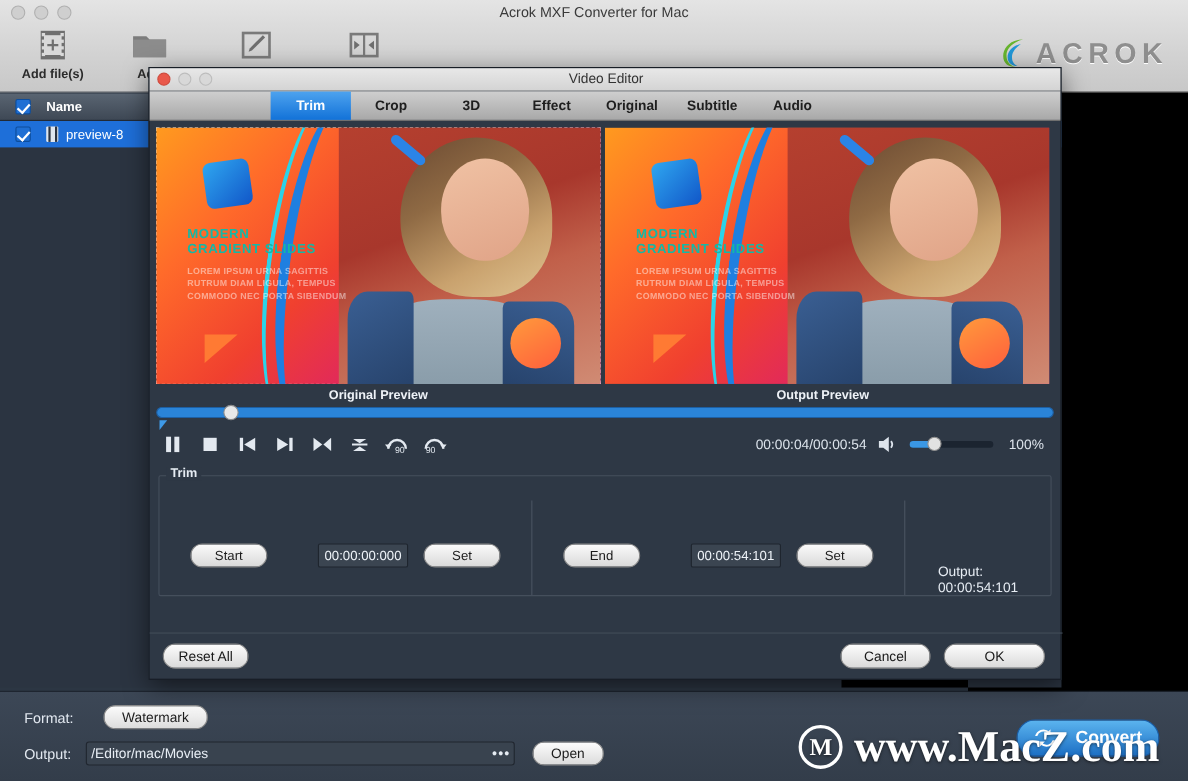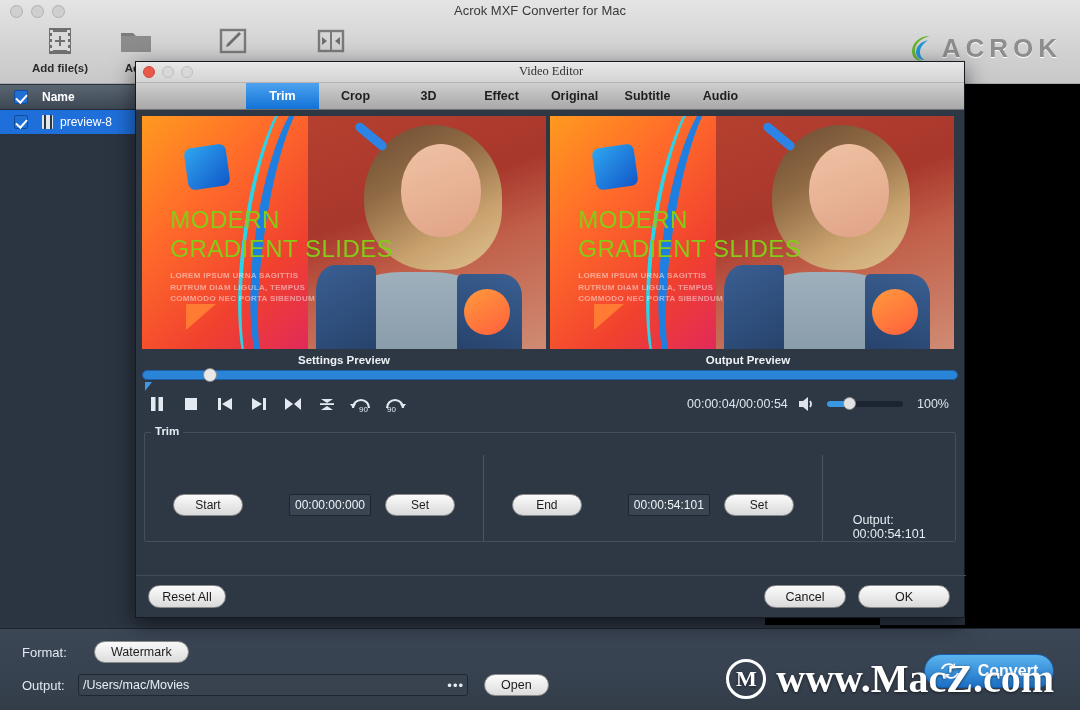--- a/index.html
+++ b/index.html
@@ -138,21 +138,21 @@
   }
 
   
   .dialog {
     position: absolute; left: 135px; top: 61px; width: 830px; height: 557px;
     background: #2e3845; border: 1px solid #141a22;
     box-shadow: 0 6px 22px rgba(0,0,0,.55);
   }
   .dlg-titlebar {
     height: 21px; background: linear-gradient(to bottom,#e8e8e8,#d4d4d4);
-    border-bottom: 1px solid #b4b4b4; position: relative; font-family: Liberation Serif, serif;
+    border-bottom: 1px solid #b4b4b4; position: relative;
   }
   .dlg-traffic { position: absolute; top: 4px; left: 7px; display: flex; gap: 7px; }
   .tl-red { width: 12px; height: 12px; border-radius: 50%; background: #e9584a; border: 1px solid #cf4b3e; }
   .tl-gray { width: 12px; height: 12px; border-radius: 50%; background: #d8d8d8; border: 1px solid #bdbdbd; }
   .dlg-title {
     position: absolute; left: 0; top: 2px; width: 830px; text-align: center;
     font-size: 12.5px; color: #323232;
   }
   .tabbar {
     height: 27px; background: linear-gradient(to bottom,#cfcfcf,#a8a8a8);
@@ -225,21 +225,21 @@
     position: absolute; left: 11%; bottom: 8%;
     width: 0; height: 0; border-top: 26px solid #ff7a33;
     border-right: 30px solid transparent;
   }
   .circ-o {
     position: absolute; right: 9%; bottom: 6%; width: 46px; height: 46px;
     border-radius: 50%; background: linear-gradient(150deg,#ff9a3c,#ff5f3c);
   }
   .slide-txt { position: absolute; left: 7%; top: 38%; }
   .slide-h1 {
-    color: #84cc16; font-size: 24px; font-weight: normal; letter-spacing: .5px; line-height: 1.22;
+    color: #14b8a6; font-size: 12px; font-weight: bold; letter-spacing: .5px; line-height: 1.22;
   }
   .slide-sub {
     color: rgba(255,255,255,.48); font-size: 8px; font-weight: bold;
     line-height: 1.45; margin-top: 7px; letter-spacing: .3px;
   }
   .prev-labels {
     display: flex; padding: 5px 6px 4px 6px; color: #eef2f7; font-size: 11.5px; font-weight: bold;
   }
   .prev-labels div { width: 404px; text-align: center; }
 
@@ -315,21 +315,21 @@
 
     <div class="mw-titlebar">
       <div class="mw-traffic">
         <div class="tl"></div>
         <div class="tl"></div>
         <div class="tl"></div>
       </div>
       <div class="mw-title">Acrok MXF Converter for Mac</div>
 
       <div class="mw-toolbar">
-        <div class="tb-item" style="left:12px">
+        <div class="tb-item" style="left:0">
           <div class="tb-ico">
             <svg width="28" height="30" viewBox="0 0 28 30">
               <rect x="3" y="2" width="22" height="26" fill="#6f6f6f"></rect>
               <rect x="6" y="6" width="16" height="18" fill="#d9d9d9"></rect>
               <g fill="#d9d9d9">
                 <rect x="4" y="4" width="3" height="3"></rect>
                   <rect x="4" y="10" width="3" height="3"></rect>
                 <rect x="4" y="16" width="3" height="3"></rect>
                   <rect x="4" y="22" width="3" height="3"></rect>
                 <rect x="21" y="4" width="3" height="3"></rect>
@@ -412,21 +412,21 @@
 
     <div class="bottom-bar">
       <div class="bb-row" style="top:12px">
         <span class="bb-label">Format:</span>
         <button class="pill" style="margin-left:16px">Watermark</button>
       </div>
 
       <div class="bb-row" style="top:45px">
         <span class="bb-label">Output:</span>
         <div class="combo">
-          <span>/Users/mac/Movies</span>
+          <span>/Editor/mac/Movies</span>
           <span class="dots-btn">•••</span>
         </div>
         <button class="pill" style="margin-left:16px">Open</button>
       </div>
 
       <div class="convert-btn">
         <svg width="20" height="18" viewBox="0 0 20 18">
           <path d="M3 7a6 6 0 019-3l-2 2h5V1l-1.7 1.7A8 8 0 001 7z" fill="#fff"></path>
           <path d="M17 11a6 6 0 01-9 3l2-2H5v5l1.7-1.7A8 8 0 0019 11z" fill="#fff"></path>
         </svg>
@@ -503,21 +503,21 @@
           <div class="slide-h1">MODERN</div>
           <div class="slide-h1">GRADIENT SLIDES</div>
           <div class="slide-sub">LOREM IPSUM URNA SAGITTIS</div>
           <div class="slide-sub" style="margin-top:0">RUTRUM DIAM LIGULA, TEMPUS</div>
           <div class="slide-sub" style="margin-top:0">COMMODO NEC PORTA SIBENDUM</div>
         </div>
       </div>
     </div>
 
     <div class="prev-labels">
-      <div>Settings Preview</div>
+      <div>Original Preview</div>
       <div>Output Preview</div>
     </div>
 
     <div class="timeline">
       <div class="tl-knob" style="left:60px"></div>
       <div class="tl-mark"></div>
     </div>
 
     <div class="ctrlbar">
       <div class="ctrl">

